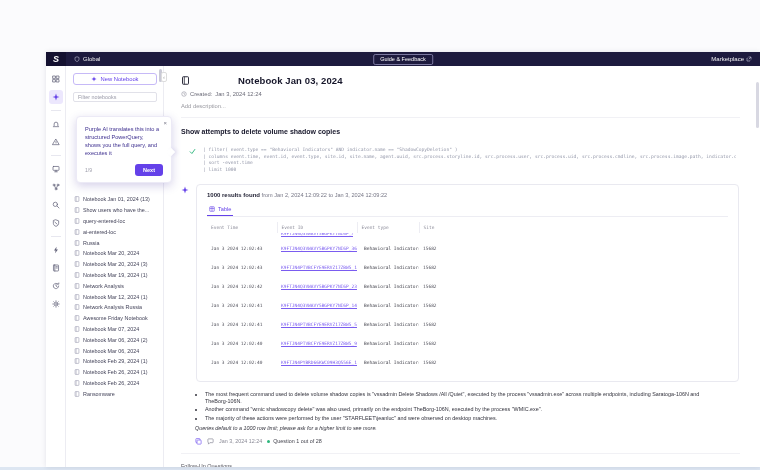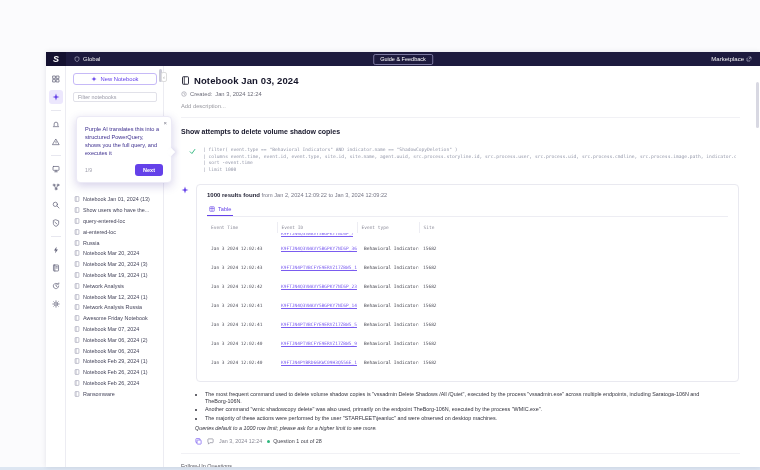--- a/index.html
+++ b/index.html
@@ -42,21 +42,21 @@
   .tip-foot { display:flex; align-items:center; justify-content:space-between; margin-top:7px; }
   .tip-step { font-size:5px; color:#9a9aa8; }
   .tip-next { background:#6441e9; color:#fff; font-size:5.5px; font-weight:bold; border:none; border-radius:3px; padding:3px 8px; }
   .tip-arrow { position:absolute; right:-3px; top:32px; width:6px; height:6px; background:#fff; transform:rotate(45deg); box-shadow:2px -2px 4px rgba(70,50,160,.10); }
 
   
   .main { position:absolute; top:14px; left:118px; right:0; bottom:0; background:#fff; overflow:hidden; padding:9px 0 0 17px; }
   .main-scroll { position:absolute; top:16px; right:1px; width:3px; height:46px; border-radius:2px; background:#d8d8e2; }
 
   .title-row { display:flex; align-items:center; gap:4px; }
-  .nb-title { font-size:9.5px; font-weight:bold; color:#16162a; letter-spacing:.1px; }
+  .nb-title { font-size:9.5px; font-weight:bold; color:#16162a; letter-spacing:.1px;margin-left:44px; }
   .created-row { display:flex; align-items:center; gap:3px; margin-top:5px; font-size:5.8px; color:#6b6b78; }
   .add-desc { margin-top:6px; font-size:5.8px; color:#98989f; }
   .hr { border-top:1px solid #f1f1f5; margin:8px 20px 0 0; }
 
   .question { margin-top:10px; font-size:7px; font-weight:bold; color:#16162a; }
 
   .query-row { display:flex; gap:7px; margin-top:12px; padding-left:8px; }
   .query-block { flex:1; overflow:hidden; margin-right:24px; }
   .qline { font-family:"DejaVu Sans Mono", monospace; font-size:4.6px; line-height:6.5px; color:#9296a8; white-space:nowrap; overflow:hidden; }
 

